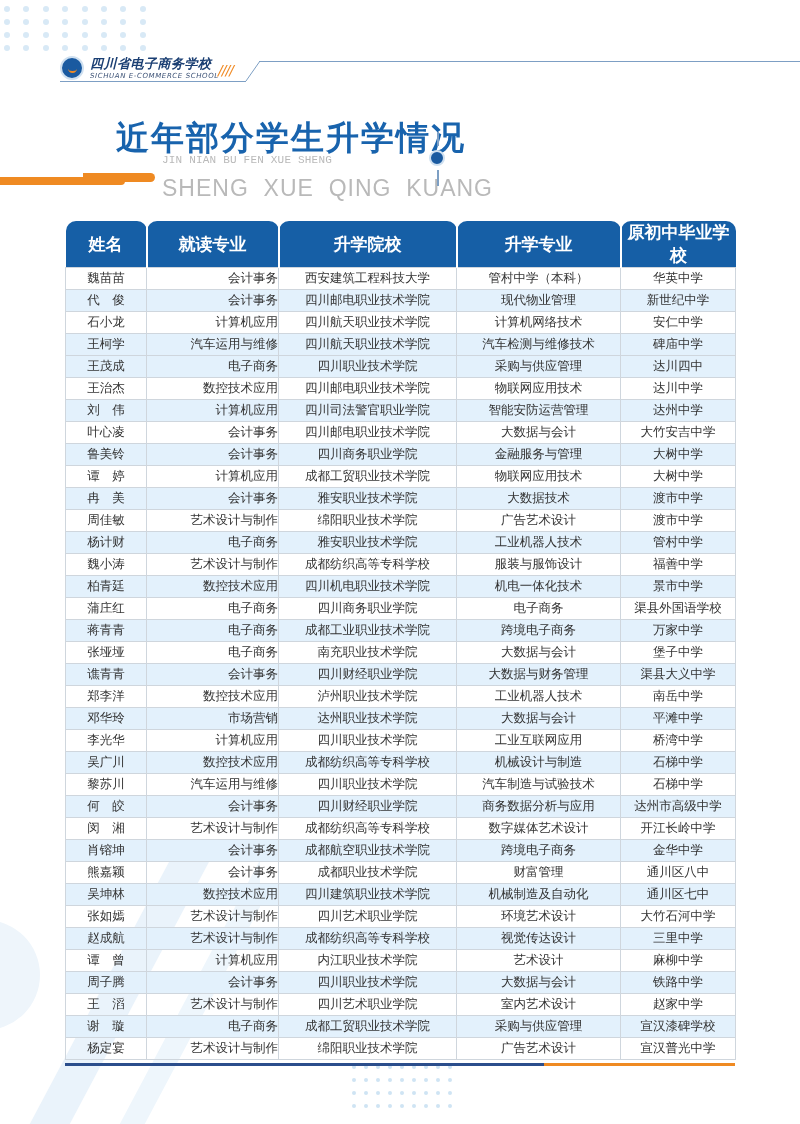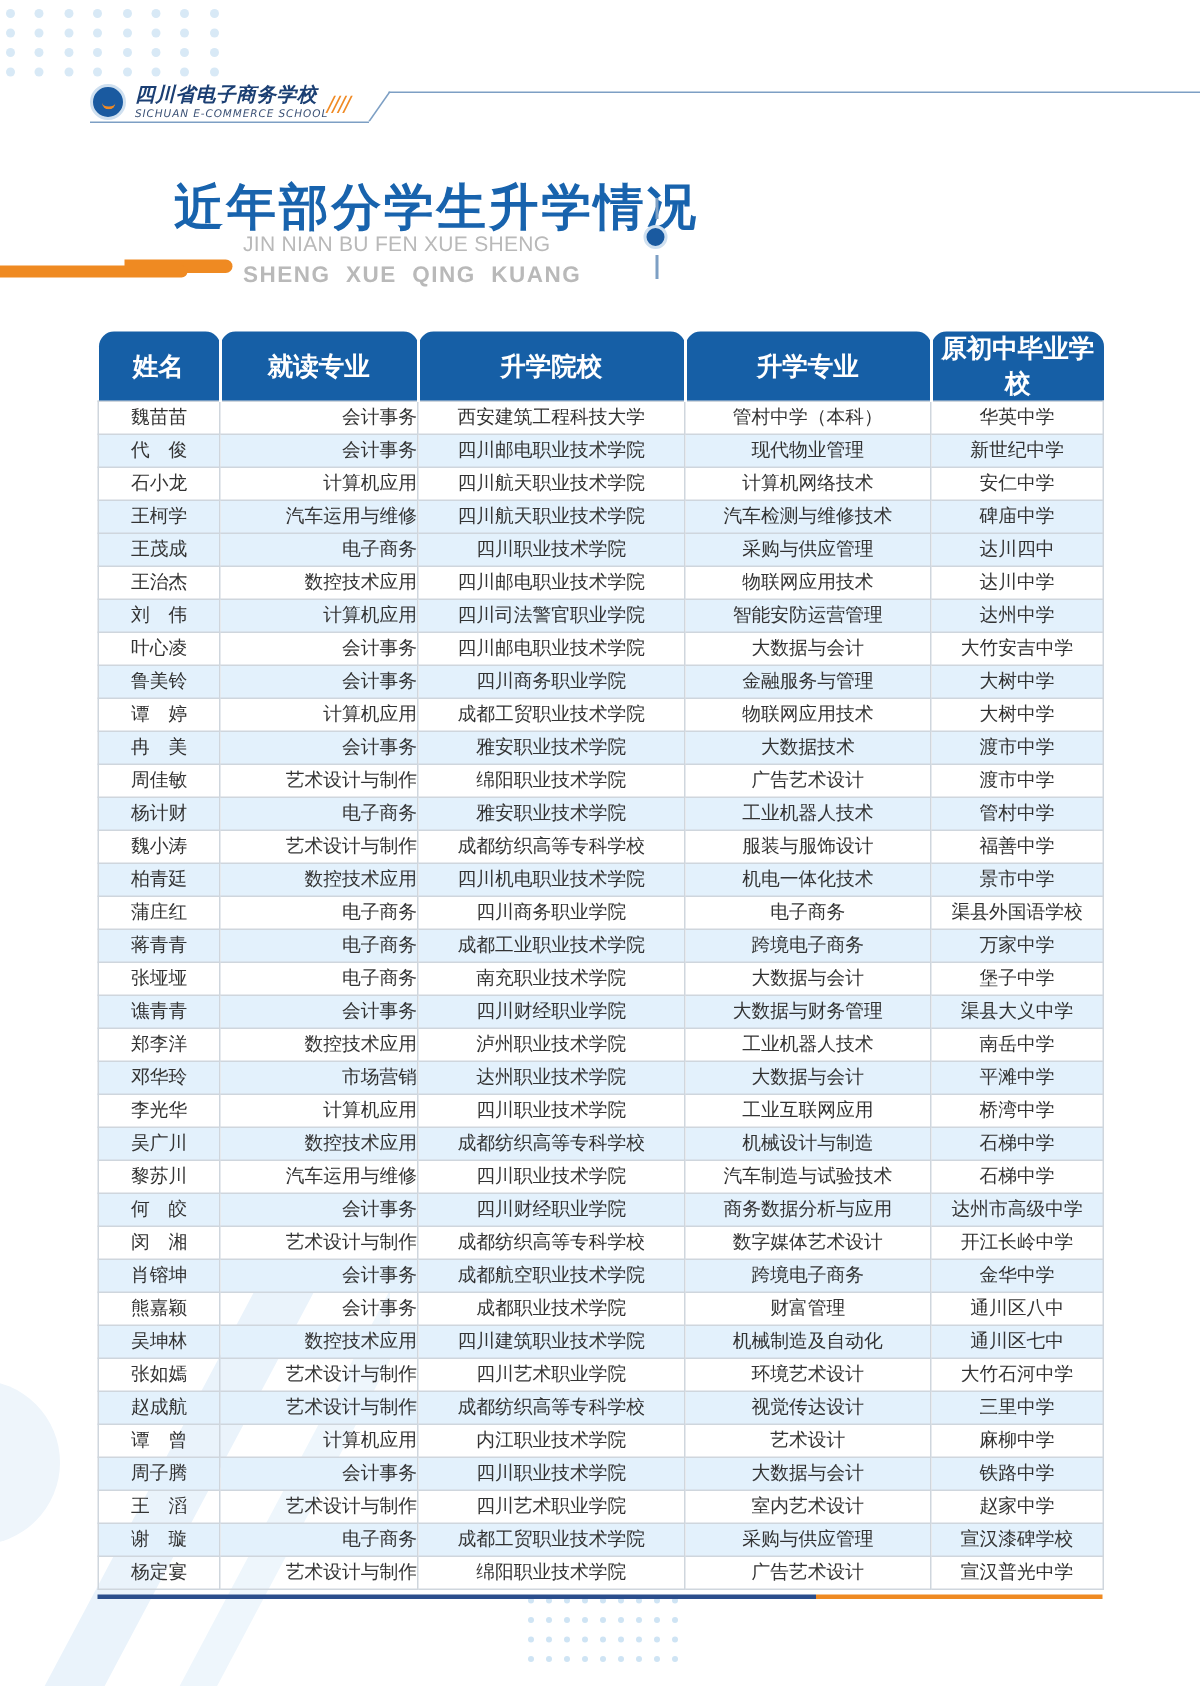--- a/index.html
+++ b/index.html
@@ -17,22 +17,22 @@
   .logo::after{content:"";position:absolute;left:6px;top:7px;width:9px;height:6px;border-bottom:2px solid #f08a24;border-radius:0 0 8px 8px;}
   .brand-text{margin-left:6px;display:flex;flex-direction:column;line-height:1;font-style:italic;}
   .brand-cn{font-size:13px;font-weight:bold;color:#1b3f73;letter-spacing:0.5px;}
   .brand-en{font-size:7px;color:#3b5175;letter-spacing:0.6px;margin-top:3px;}
   .brand-slashes{position:absolute;left:218px;top:62px;font-size:14px;color:#f08a24;font-style:italic;letter-spacing:-1px;}
   .header-line{position:absolute;left:60px;top:81px;width:186px;height:1px;background:#7d9fc4;}
   .header-line2{position:absolute;left:259px;top:61px;width:541px;height:1px;background:#7d9fc4;}
   .header-diag{position:absolute;left:245px;top:61px;width:20px;height:20px;}
   
   .title-cn{position:absolute;left:88px;top:116px;font-family:"DejaVu Serif","Liberation Serif",serif;font-weight:bold;font-size:33px;color:#1863ad;letter-spacing:2px;margin-left:28px;}
-  .title-en1{position:absolute;left:162px;top:154px;font-size:14px;color:#b9b9b9;letter-spacing:0.2px;font-family:Liberation Sans, sans-serif;}
-  .title-en2{position:absolute;left:162px;top:175px;font-size:15px;color:#b9b9b9;letter-spacing:1px;font-family:"Liberation Sans",sans-serif;font-weight:bold;}
+  .title-en1{position:absolute;left:162px;top:154px;font-size:11px;color:#b9b9b9;letter-spacing:0.2px;font-family:Liberation Mono, monospace;}
+  .title-en2{position:absolute;left:162px;top:175px;font-size:23px;color:#b9b9b9;letter-spacing:1px;font-family:"Liberation Sans",sans-serif;}
   .orange-bar1{position:absolute;left:0;top:173px;width:154px;height:9px;background:#ef8a22;border-radius:0 5px 5px 0;}
   .orange-bar3{position:absolute;left:0;top:177px;width:125px;height:8px;background:#ef8a22;border-radius:0 5px 5px 0;}
   .vbar{position:absolute;left:437px;width:2px;background:#7d9fc4;}
   .mini-logo{position:absolute;left:429px;top:150px;width:16px;height:16px;border-radius:50%;background:#1a5aa0;border:2px solid #cfe0f0;box-sizing:border-box;}
   
   .table-wrap{position:absolute;left:65px;top:221px;width:670px;}
   table{border-collapse:collapse;width:670px;table-layout:fixed;}
   th{background:#165fa6;color:#fff;font-size:17px;font-weight:bold;height:29px;padding:0;border-radius:10px 10px 0 0;border-left:2px solid #fff;border-right:2px solid #fff;}
   th:first-child{border-left:none;}
   th:last-child{border-right:none;margin-top:28px;}

